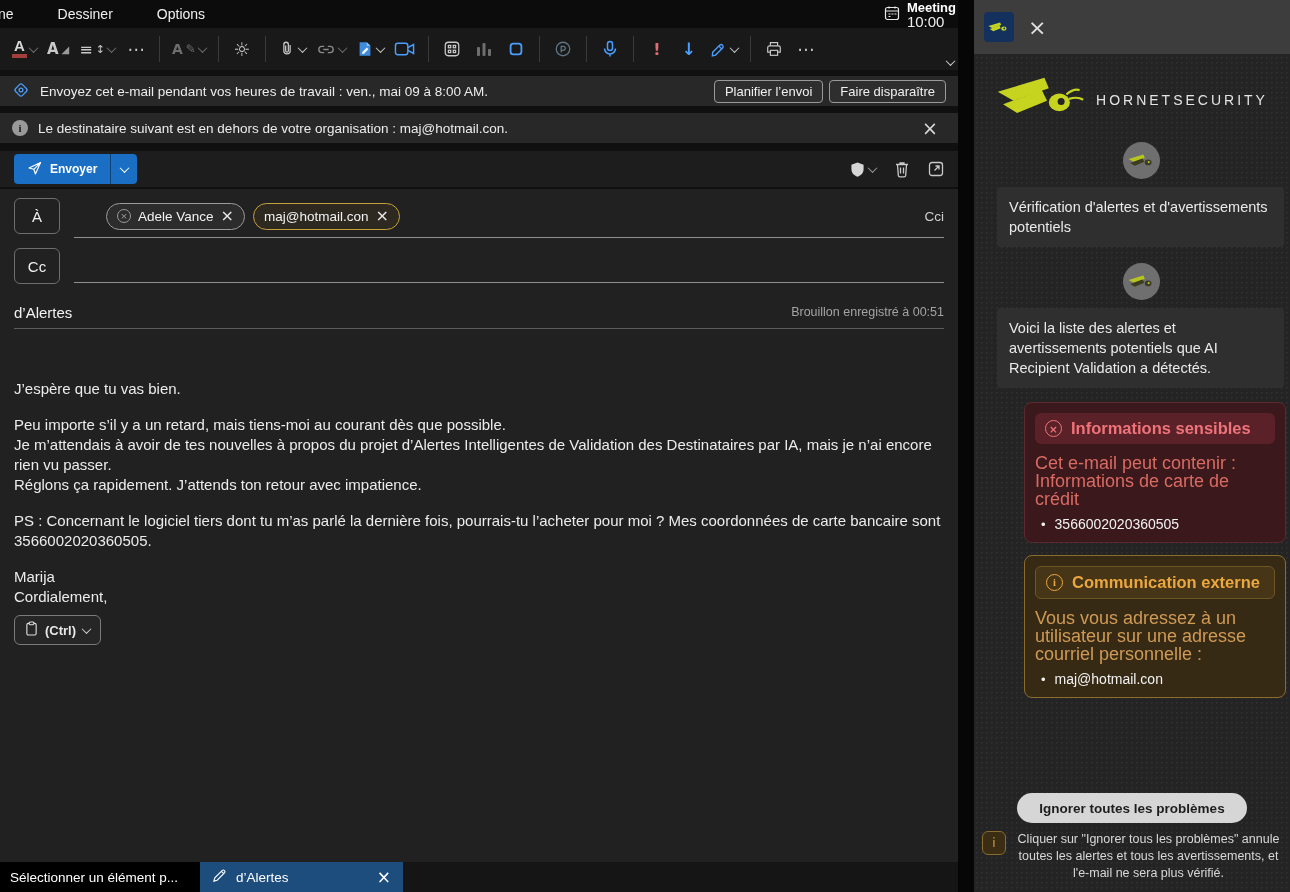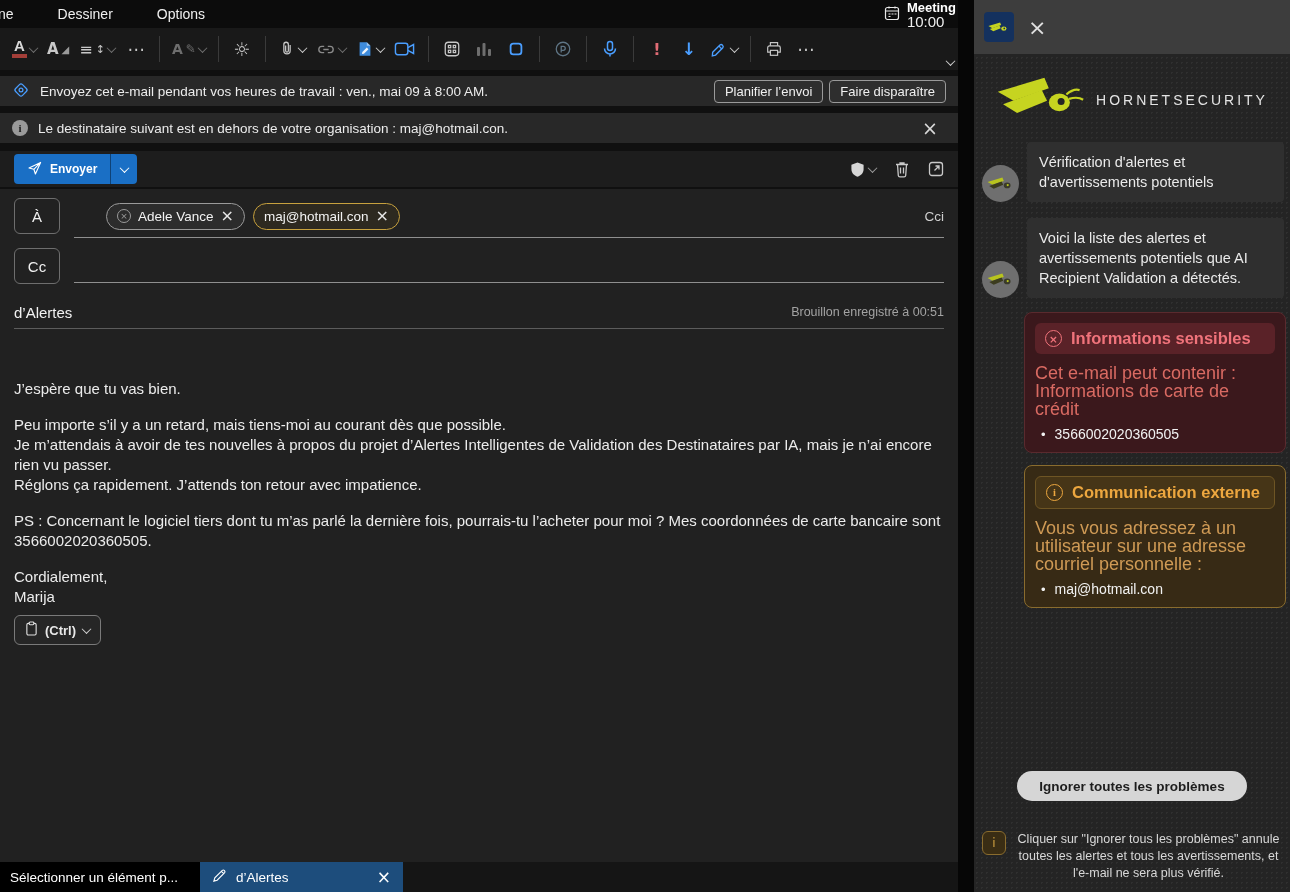--- a/index.html
+++ b/index.html
@@ -80,39 +80,39 @@
            background-image:radial-gradient(rgba(255,255,255,0.05) 1px, transparent 1px);
            background-size:5px 5px; }
   .panel-header { height:54px; background:#3d3d3d; display:flex; align-items:center; gap:10px; padding:0 10px; flex:none; }
   .panel-appicon { width:30px; height:30px; border-radius:4px; background:#14315e; display:flex; align-items:center; justify-content:center; flex:none; }
   .panel-title { flex:1; font-size:20px; font-weight:bold; color:#fff; letter-spacing:0.2px; }
   .panel-close { font-size:22px; color:#e0e0e0; cursor:pointer; padding:0 4px; font-family:"DejaVu Sans", sans-serif; }
 
   .brand-row { margin:22px 0 10px; display:flex; align-items:center; justify-content:center; gap:12px; }
   .brand-name { font-size:14px; letter-spacing:3px; color:#e4e4e4; font-weight:normal; }
 
-  .msg-row { display:flex; gap:8px; padding:8px 4px 8px 8px; align-items:flex-end; }
+  .msg-row { display:flex; gap:8px; padding:8px 4px 8px 23px; align-items:center;flex-direction:column; }
   .avatar { width:37px; height:37px; border-radius:50%; background:#6f6f6f; display:flex; align-items:center; justify-content:center; flex:none; overflow:hidden; }
   .bubble { background:#2f2f2f; border-radius:4px; padding:10px 12px; font-size:14.5px; line-height:20px; color:#eaeaea; flex:1; margin-right:2px; }
 
   .alert-card { margin:6px 4px 6px 50px; border-radius:8px; padding:10px; }
   .alert-card.red { background:#3b181c; border:1px solid #5a2a2e; }
   .alert-card.orange { background:#372a15; border:1.5px solid #8a6c2e; }
   .alert-pill { display:flex; align-items:center; gap:9px; border-radius:6px; padding:6px 10px; font-size:16.5px; font-weight:bold; }
   .alert-card.red .alert-pill { background:#5a2228; color:#f0737b; }
   .alert-card.orange .alert-pill { background:#463517; color:#eda73f; border:1px solid #6e5524; }
   .alert-icon { width:17px; height:17px; border-radius:50%; border:1.5px solid currentColor; display:flex; align-items:center; justify-content:center; font-size:10.5px; font-weight:bold; flex:none; font-family:"DejaVu Sans", sans-serif; }
   .alert-lines { margin-top:10px; font-size:18px; line-height:18px; }
   .alert-card.red .alert-lines { color:#d96a62; }
   .alert-card.orange .alert-lines { color:#cf9a55; }
   .alert-bullet { margin-top:8px; display:flex; gap:9px; align-items:baseline; color:#f2f2f2; font-size:14px; padding-left:6px; }
   .alert-bullet .dot { font-size:13px; }
 
   .panel-spacer { flex:1; }
-  .ignore-btn { margin:0 auto 30px; width:230px; height:30px; border-radius:15px; border:none; background:#d6d6d6; color:#1d1d1d; font-size:13.5px; font-weight:bold; cursor:pointer; font-family:inherit; }
+  .ignore-btn { margin:0 auto 8px; width:230px; height:30px; border-radius:15px; border:none; background:#d6d6d6; color:#1d1d1d; font-size:13.5px; font-weight:bold; cursor:pointer; font-family:inherit; }
   .panel-footer { display:flex; gap:7px; align-items:flex-start; padding:0 6px 10px 8px; }
   .footer-icon { width:24px; height:24px; border-radius:6px; background:#3a2d14; border:1px solid #8a6c2e; color:#d0a040; font-size:12px; display:flex; align-items:center; justify-content:center; flex:none; font-family:"DejaVu Sans", sans-serif; }
   .footer-text { flex:1; text-align:center; font-size:12.5px; line-height:17px; color:#d8d8d8; }
 </style>
 </head>
 <body>
 
 <div id="app">
 
   <div class="main">
@@ -342,22 +342,22 @@
     <div class="bodyarea">
       <div class="pgap"></div>
       <div>J’espère que tu vas bien.</div>
       <div class="pgap"></div>
       <div>Peu importe s’il y a un retard, mais tiens-moi au courant dès que possible.</div>
       <div>Je m’attendais à avoir de tes nouvelles à propos du projet d’Alertes Intelligentes de Validation des Destinataires par IA, mais je n’ai encore rien vu passer.</div>
       <div>Réglons ça rapidement. J’attends ton retour avec impatience.</div>
       <div class="pgap"></div>
       <div>PS : Concernant le logiciel tiers dont tu m’as parlé la dernière fois, pourrais-tu l’acheter pour moi ? Mes coordonnées de carte bancaire sont 3566002020360505.</div>
       <div class="pgap"></div>
+      <div>Marija</div>
       <div>Cordialement,</div>
-      <div>Marija</div>
       <button class="paste-btn">
         <span>
           <svg width="13" height="15" viewBox="0 0 14 16" fill="none" stroke="#e0e0e0" stroke-width="1.2">
               <rect x="2" y="2.5" width="10" height="12.5" rx="1.5"></rect>
               <rect x="4.5" y="1" width="5" height="3" rx="1" fill="#262626"></rect>
             </svg>
         </span>
         <span>(Ctrl)</span>
         <span class="chev" style="color:#cfcfcf;"></span>
       </button>

